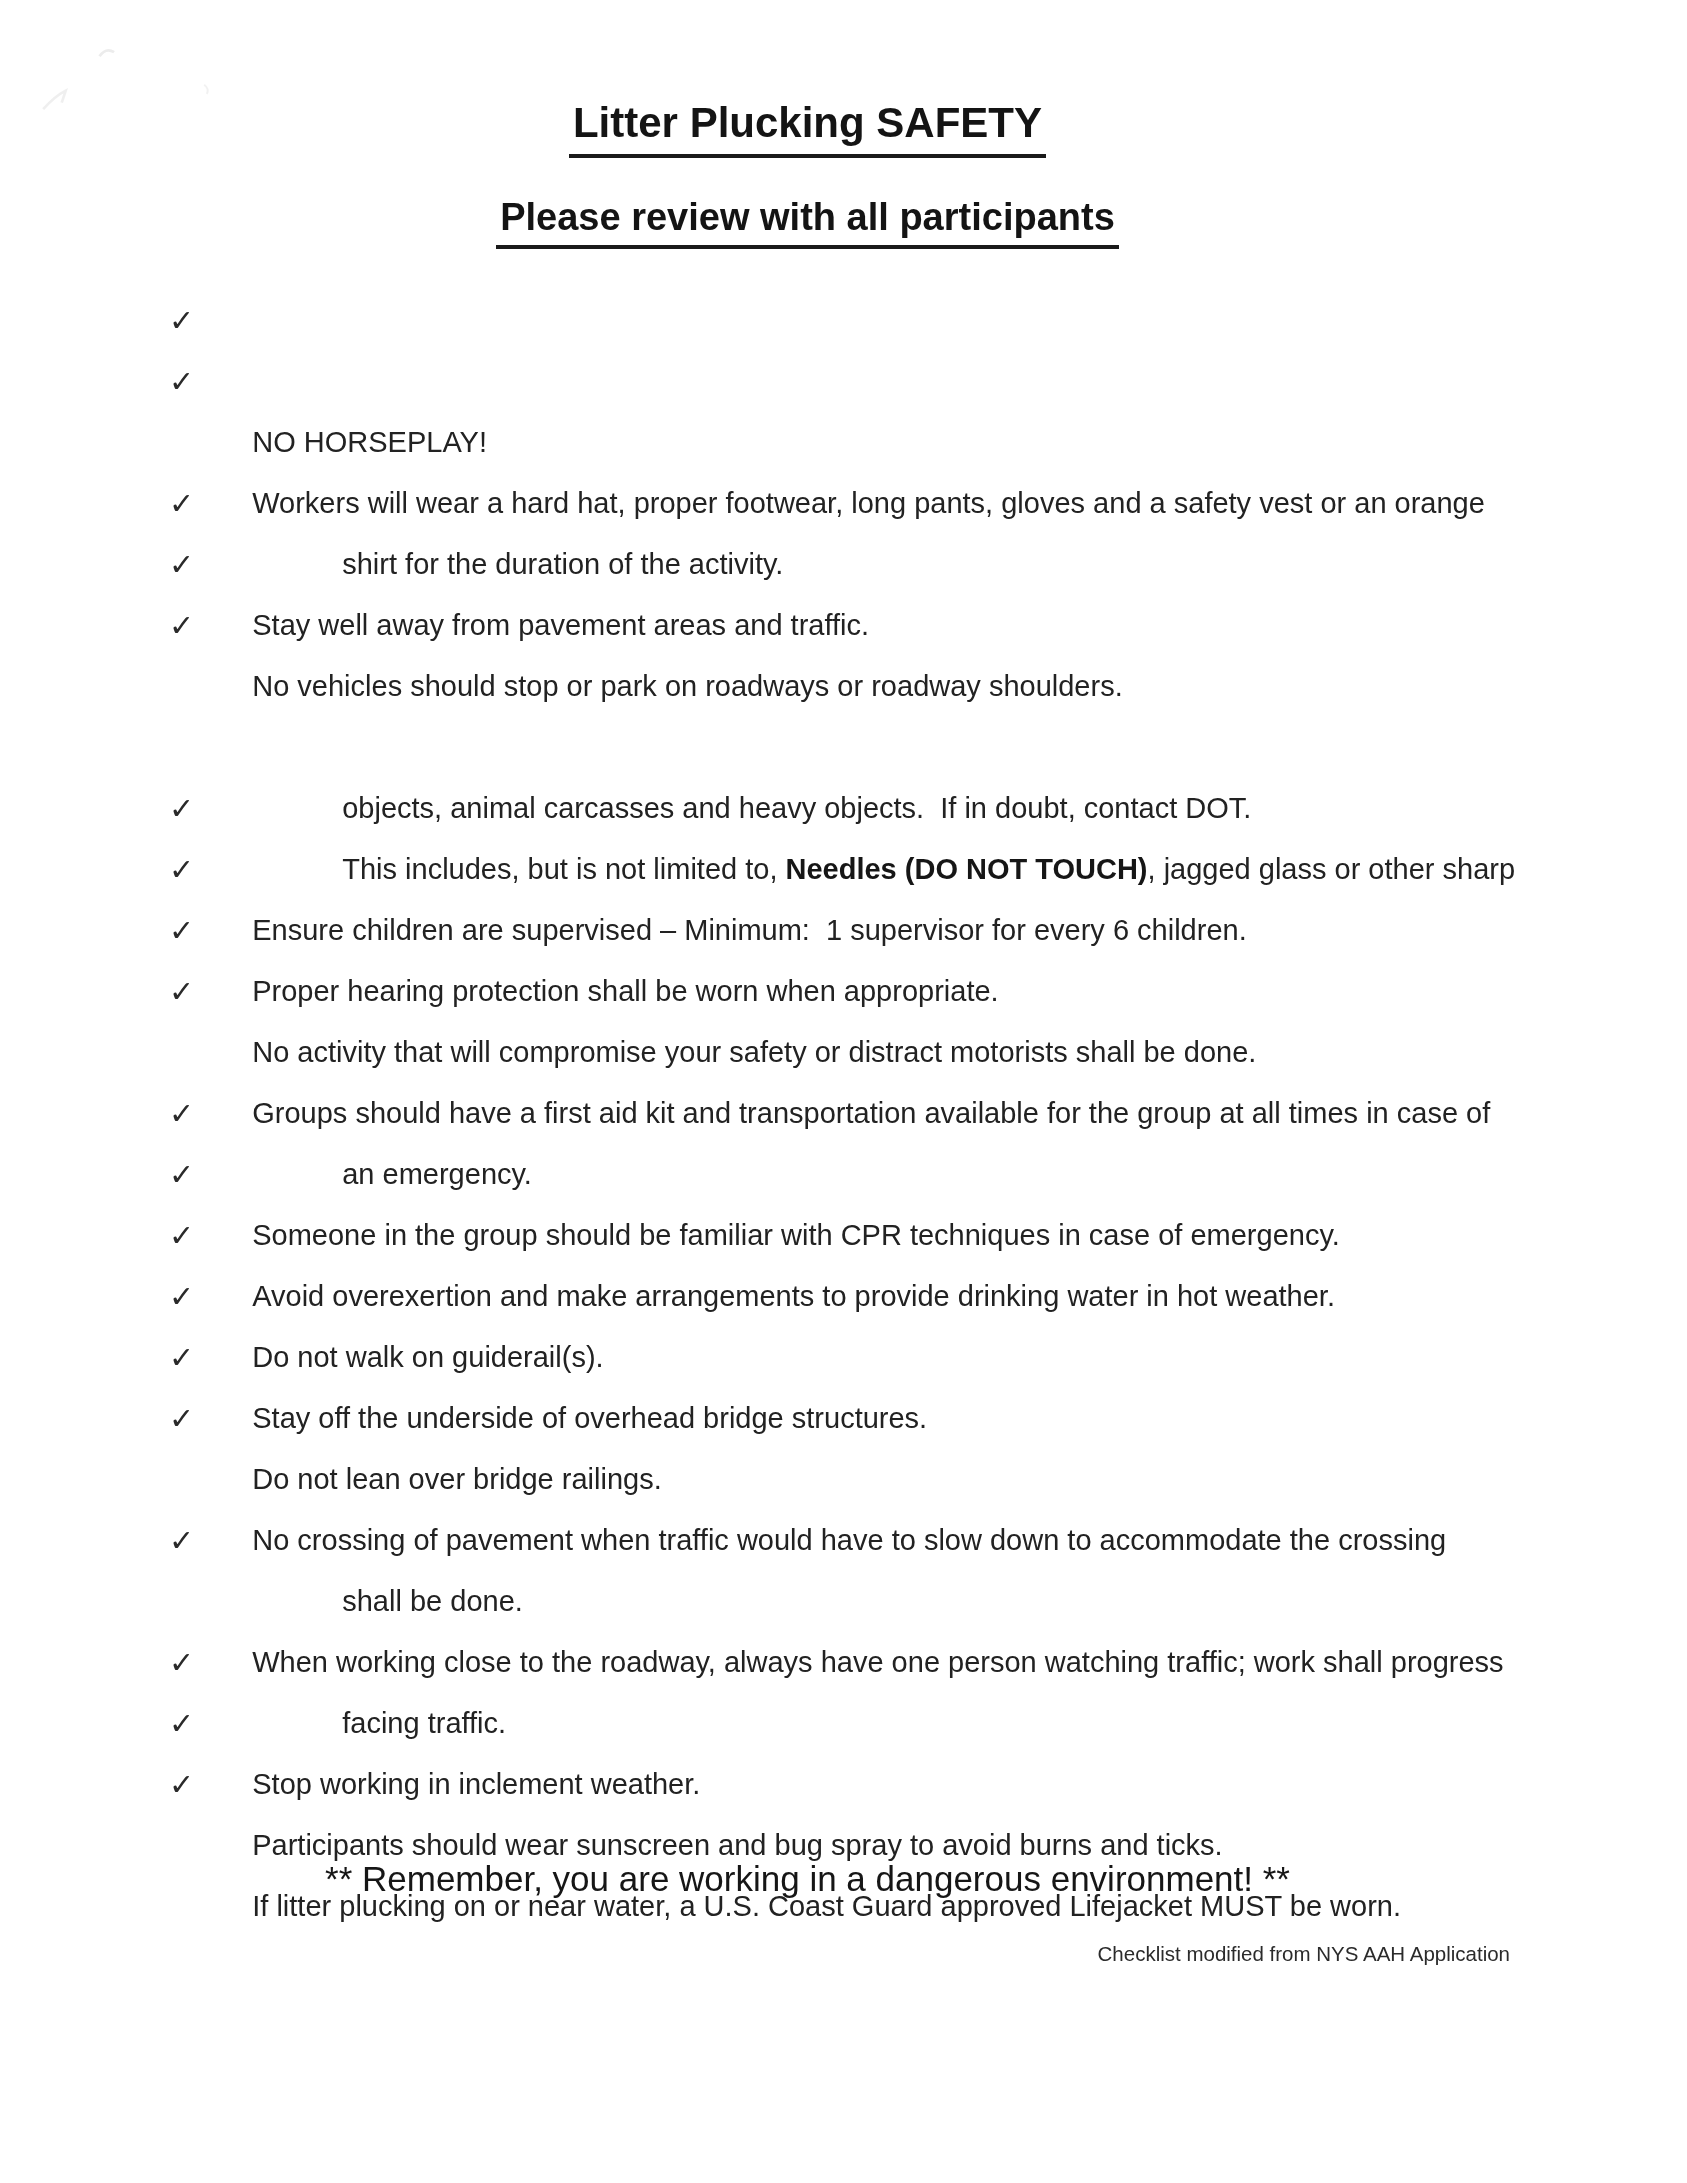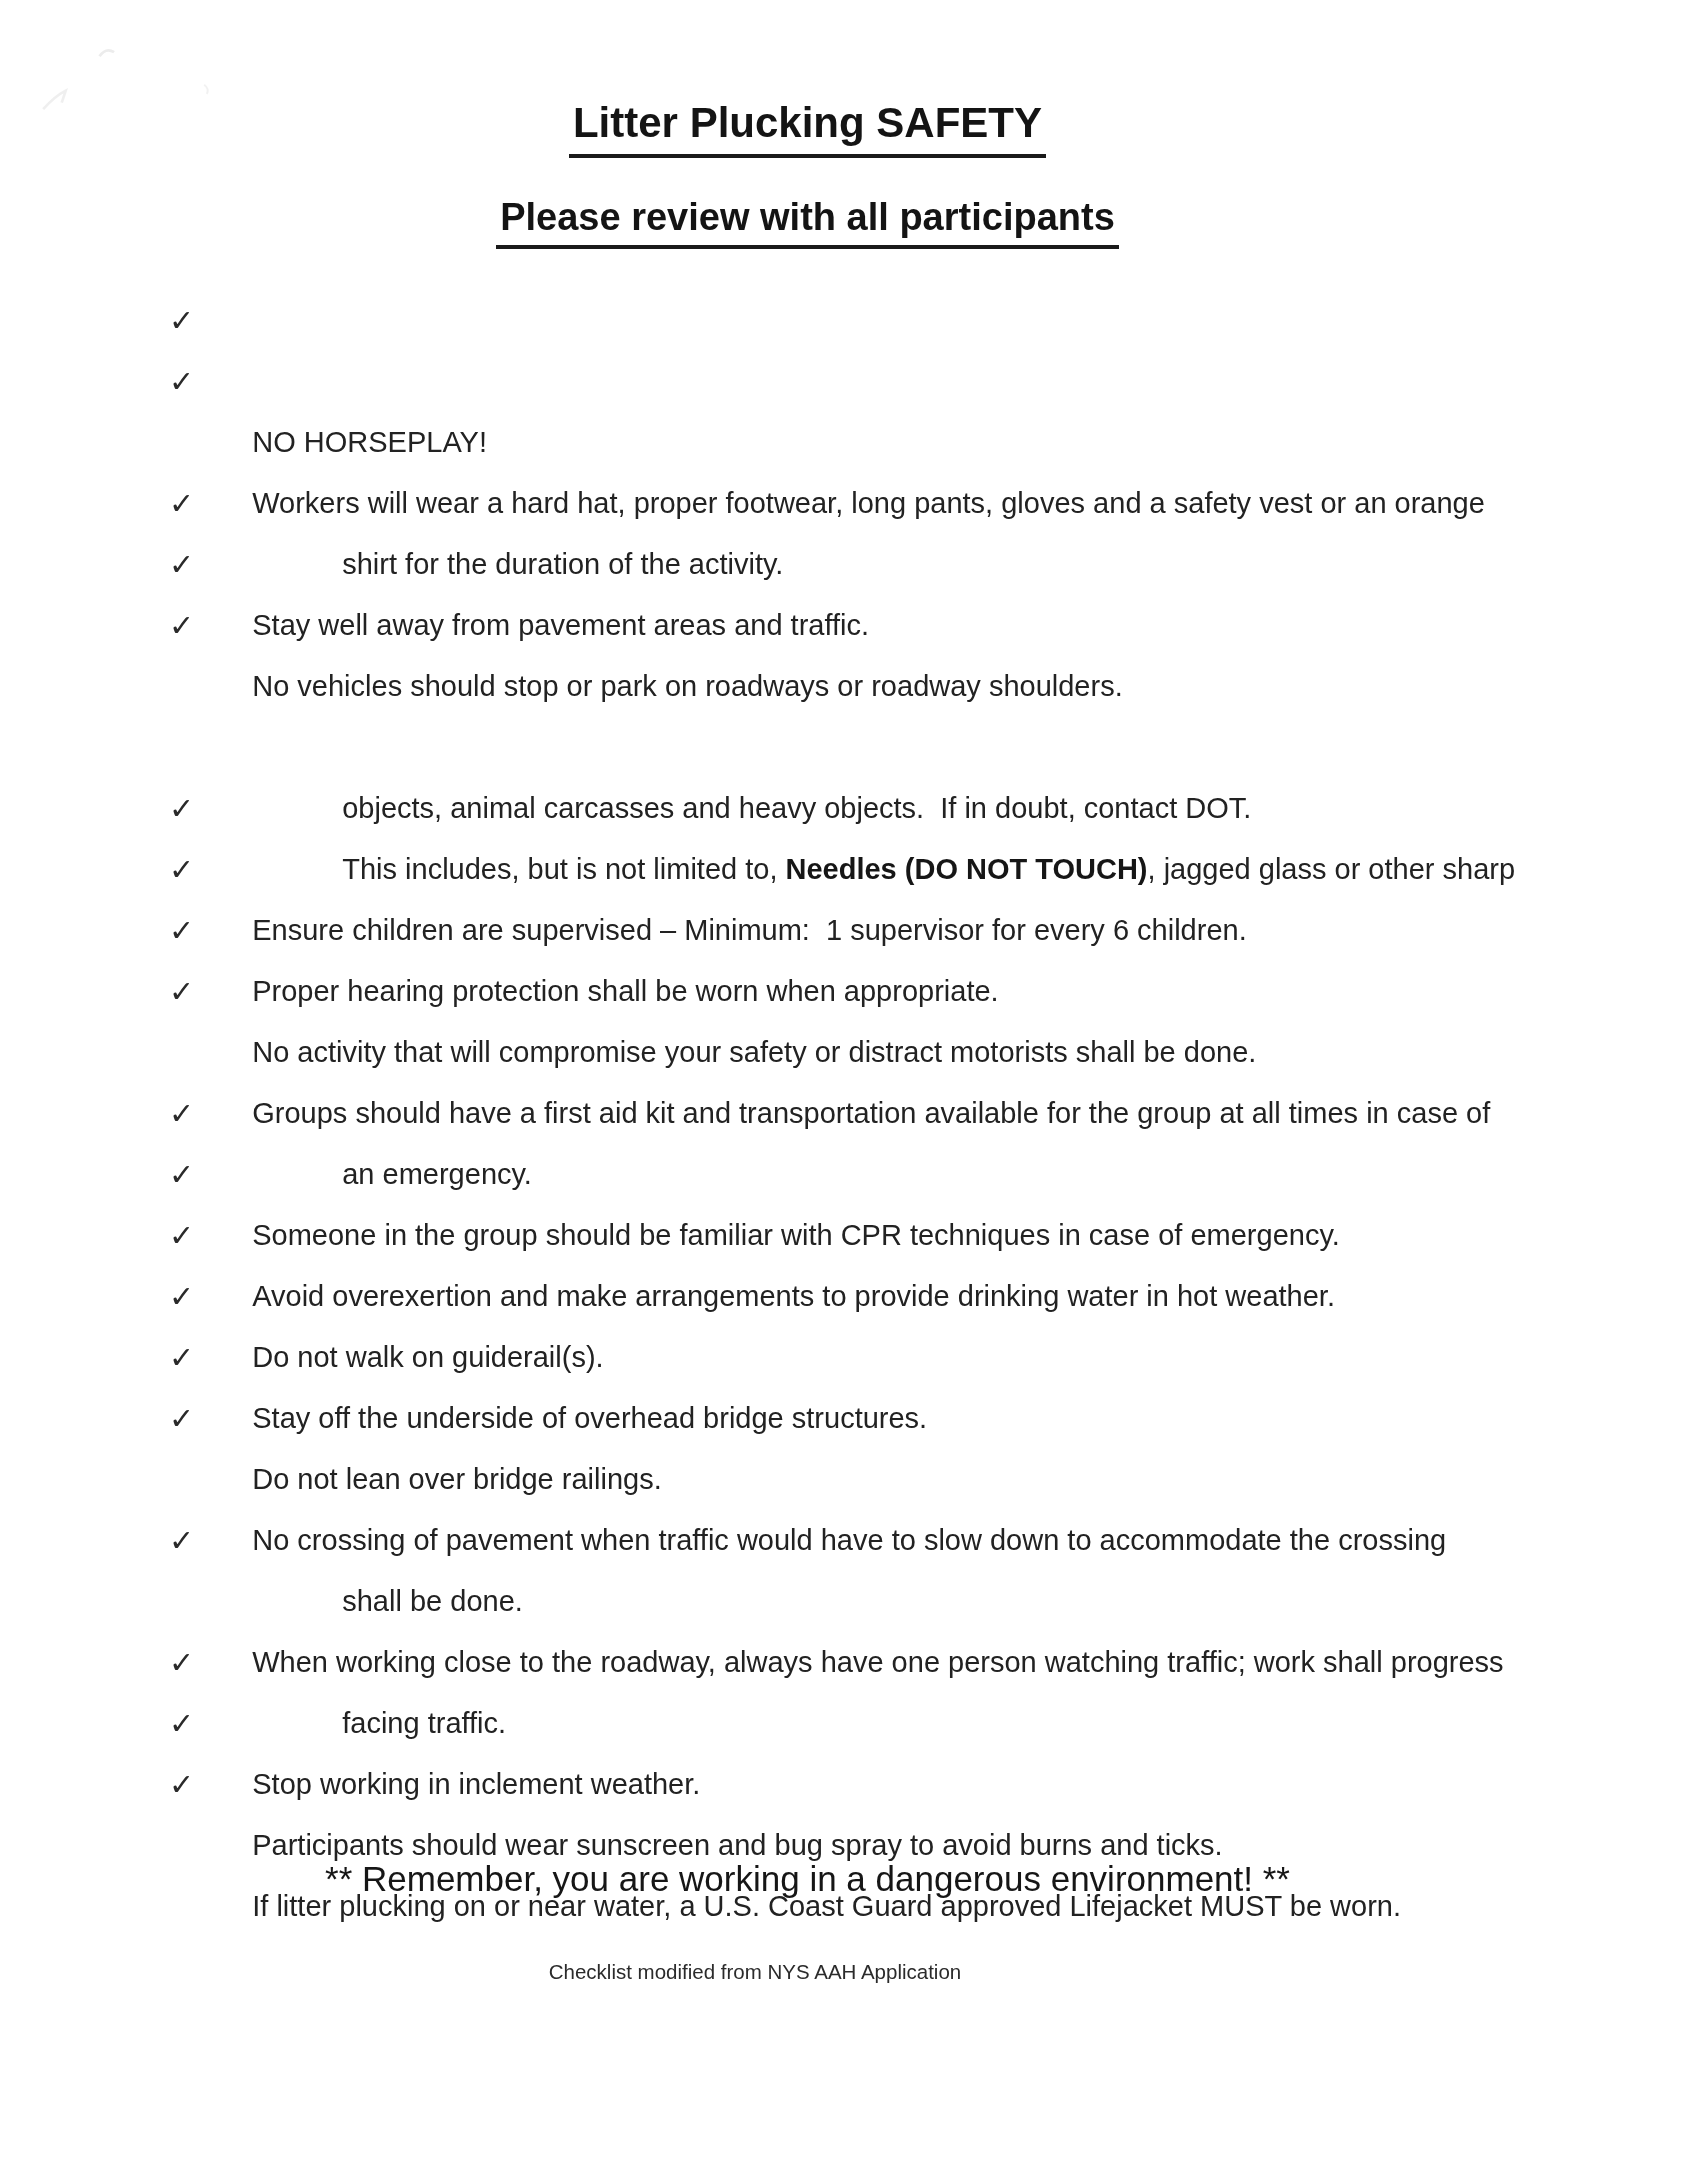--- a/index.html
+++ b/index.html
@@ -77,22 +77,22 @@
   .seg.b { font-weight: bold; color: #161616; }
   .remember {
     margin-top: 44px;
     text-align: center;
     font-size: 35px;
     font-weight: normal;
     color: #161616;
     white-space: pre;
   }
   .credit {
-    margin-top: 61px;
-    text-align: center;
+    margin-top: 43px;
+    text-align: right;
     padding-right: 105px;
     font-size: 20.5px;
     color: #2b2b2b;
     white-space: pre;
   }
 </style>
 </head>
 <body>
 
 <div class="page">

